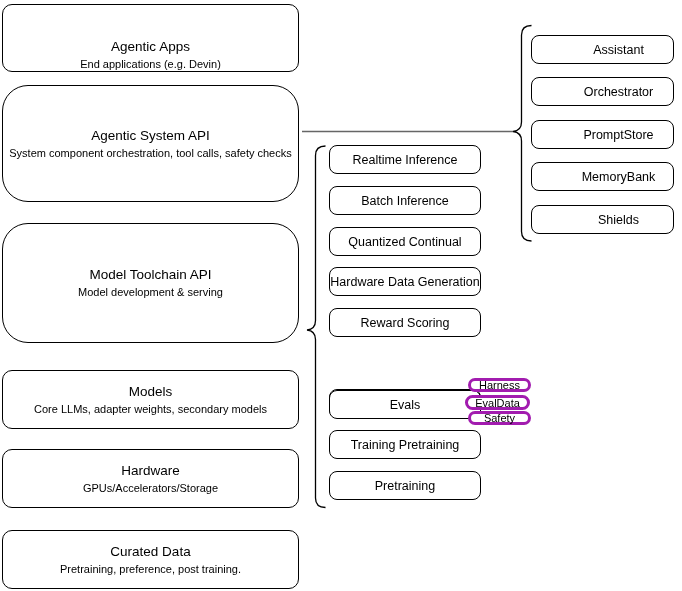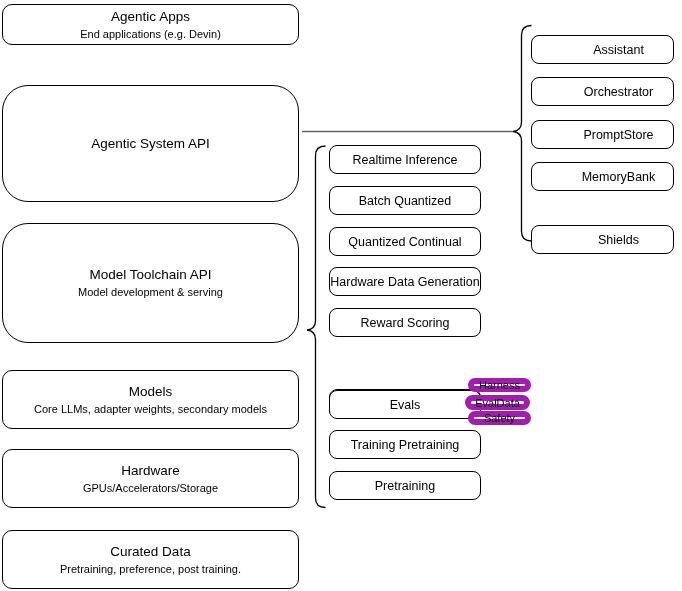--- a/index.html
+++ b/index.html
@@ -10,37 +10,37 @@
   svg.connectors { position:absolute; left:0; top:0; width:682px; height:591px; }
 
   .box {
     position:absolute; background:#ffffff; border:1px solid #000000;
     box-sizing:border-box; display:flex; flex-direction:column;
     align-items:center; justify-content:center; text-align:center;
   }
   
   .leftbox { left:2px; width:297px; border-radius:10px; }
   .r25 { border-radius:26px; }
-  .b1 { top:4px;   height:41px; }
+  .b1 { top:4px;   height:68px;justify-content:flex-end; }
   .b2 { top:85px;  height:117px; }
   .b3 { top:223px; height:120px; }
   .b4 { top:370px; height:59px; }
   .b5 { top:449px; height:59px; }
   .b6 { top:530px; height:59px; }
   .title    { font-size:13.5px; line-height:16px; }
   .subtitle { font-size:11px; line-height:13px; margin-top:3px; }
 
   
   .midbox { left:329px; width:152px; height:29px; border-radius:8px; font-size:12.5px; }
   
   .rightbox { left:531px; width:143px; height:29px; border-radius:8px; font-size:12.5px;padding-left:32px; }
 
   
   .pill {
-    position:absolute; background:#ffffff; border:6px solid #a21caf;
+    position:absolute; background:#ffffff; border:3px solid #a21caf;
     border-radius:8px; box-sizing:border-box; font-size:11px;
     display:flex; align-items:center; justify-content:center; z-index:3;
   }
   .pill-harness  { left:468px; top:378px; width:63px; height:14px; }
   .pill-evaldata { left:465px; top:395px; width:65px; height:15px; }
   .pill-safety   { left:468px; top:411px; width:63px; height:14px; }
 </style>
 </head>
 <body>
 
@@ -51,20 +51,21 @@
     <path fill="none" stroke="#000000" stroke-width="1.3" d="M 531.5 25.5 C 525 25.5 521.5 28.5 521.5 35 L 521.5 122 C 521.5 127.5 519.5 130.8 513 131.5 C 519.5 132.2 521.5 135.5 521.5 141 L 521.5 231.5 C 521.5 238 525 241 531.5 241"></path>
     <path fill="none" stroke="#000000" stroke-width="1.3" d="M 325.5 146 C 319 146 315.5 149 315.5 155.5 L 315.5 320.5 C 315.5 326 313.5 329.3 307 330 C 313.5 330.7 315.5 334 315.5 339.5 L 315.5 498 C 315.5 504.5 319 507.5 325.5 507.5"></path>
   </svg>
 
   <div class="box leftbox b1">
     <div class="title">Agentic Apps</div>
     <div class="subtitle">End applications (e.g. Devin)</div>
   </div>
   <div class="box leftbox r25 b2">
     <div class="title">Agentic System API</div>
+    <div class="subtitle">System component orchestration, tool calls, safety checks</div>
   </div>
   <div class="box leftbox r25 b3">
     <div class="title">Model Toolchain API</div>
     <div class="subtitle">Model development &amp; serving</div>
   </div>
   <div class="box leftbox b4">
     <div class="title">Models</div>
     <div class="subtitle">Core LLMs, adapter weights, secondary models</div>
   </div>
   <div class="box leftbox b5">
@@ -75,21 +76,21 @@
     <div class="title">Curated Data</div>
     <div class="subtitle">Pretraining, preference, post training.</div>
   </div>
 
   <div>
 
   <div class="box midbox" style="top: 145px;">
         <span class="label">Realtime Inference</span>
       </div>
       <div class="box midbox" style="top: 186px;">
-        <span class="label">Batch Quantized</span>
+        <span class="label">Batch Inference</span>
       </div>
       <div class="box midbox" style="top: 227px;">
         <span class="label">Quantized Continual</span>
       </div>
       <div class="box midbox" style="top: 267px;">
         <span class="label">Hardware Data Generation</span>
       </div>
       <div class="box midbox" style="top: 308px;">
         <span class="label">Reward Scoring</span>
       </div>
@@ -114,21 +115,21 @@
       </div>
       <div class="box rightbox" style="top: 77px;">
         <span class="label">Orchestrator</span>
       </div>
       <div class="box rightbox" style="top: 120px;">
         <span class="label">PromptStore</span>
       </div>
       <div class="box rightbox" style="top: 162px;">
         <span class="label">MemoryBank</span>
       </div>
-      <div class="box rightbox" style="top: 205px; margin-top: 20px;">
+      <div class="box rightbox" style="top: 205px;">
         <span class="label">Shields</span>
       </div>
     </div>
 
   <div class="pill pill-harness">Harness</div>
   <div class="pill pill-evaldata">EvalData</div>
   <div class="pill pill-safety">Safety</div>
 
 </div>
 

